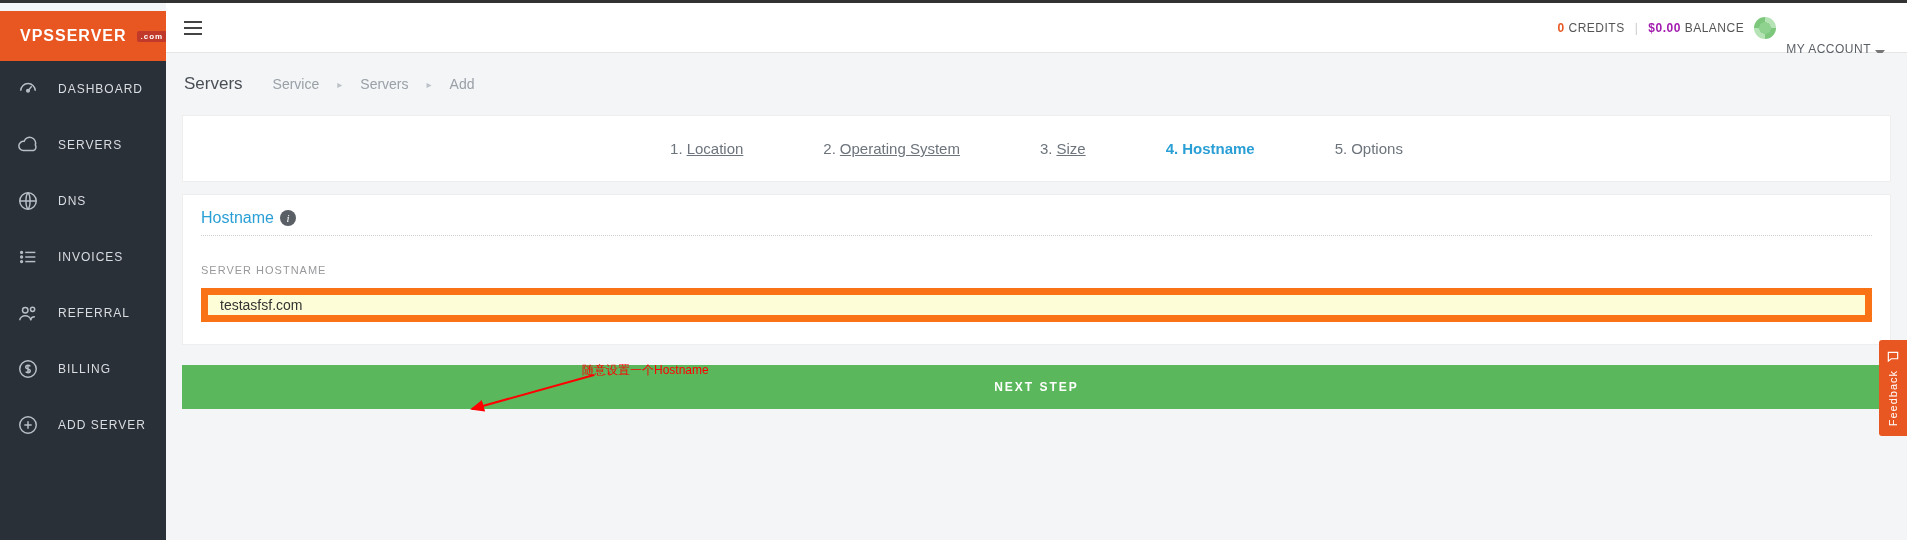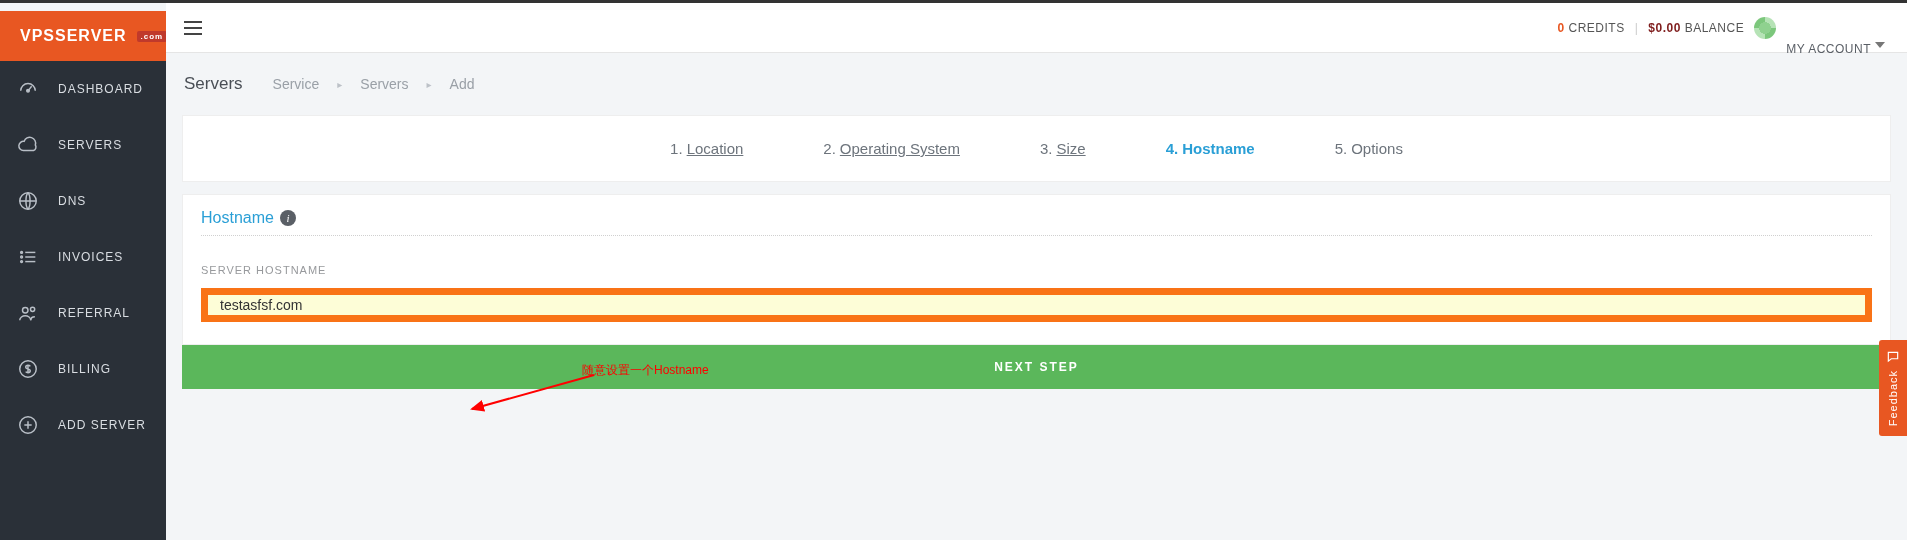--- a/index.html
+++ b/index.html
@@ -30,21 +30,21 @@
     background: #ffffff; border-bottom: 1px solid #e5e5e5;
     display: flex; align-items: center; justify-content: space-between;
     padding: 0 22px 0 18px;
     font-size: 12px; letter-spacing: 0.5px; color: #555;
   }
   .hamb { width: 18px; height: 14px; display: flex; flex-direction: column; justify-content: space-between; cursor: pointer; }
   .hamb span { height: 2px; background: #444; display: block; }
   .top-right { display: flex; align-items: center; gap: 10px; }
   .divider-v { color: #ccc; }
   .credits b { color: #e85722; }
-  .balance b { color: #7f1d1d; }
+  .balance b { color: #a21caf; }
   .avatar {
     width: 22px; height: 22px; border-radius: 50%;
     background:
       radial-gradient(circle at 50% 50%, #8fd18f 0 6px, transparent 6px),
       repeating-conic-gradient(#b6e3b6 0 25%, #7cc77c 0 50%);
   }
   .caret-down { width:0; height:0; border-left:5px solid transparent; border-right:5px solid transparent; border-top:6px solid #777; margin-left:4px; }
 
   
   .bcrow {
@@ -80,21 +80,21 @@
   .info-i { width:16px; height:16px; border-radius:50%; background:#5a5f66; color:#fff; display:inline-flex; align-items:center; justify-content:center; font-size:11px; font-family: Georgia, serif; font-style: italic; }
   .dotted-sep { border-top: 1px dotted #d0d0d0; margin: 8px 0 16px 0; }
   .field-label { font-size: 11px; letter-spacing: 1px; color: #97999c; margin-bottom: 12px; margin-top: 28px; }
   .hostname-input {
     width: 100%; height: 34px; border: 7px solid #f97316;
     background: #fdfdd7; padding: 0 12px; font-size: 14px; color: #333;
     outline: none;
   }
 
   .next-btn {
-    height: 44px; background: #5bb75b;
+    margin-top: 20px; height: 44px; background: #5bb75b;
     color: #fff; font-size: 12px; font-weight: 700; letter-spacing: 2px;
     display: flex; align-items: center; justify-content: center;
     cursor: pointer;
   }
 
   
   .anno-text {
     position: absolute; left: 416px; top: 247px;
     color: #ff0000; font-size: 12px; font-family: sans-serif;
   }
@@ -201,21 +201,21 @@
   <div class="hamb">
       <span></span>
       <span></span>
       <span></span>
     </div>
   <div class="top-right">
     <span class="credits"><b>0</b><span> CREDITS</span></span>
     <span class="divider-v">|</span>
     <span class="balance"><b>$0.00</b><span> BALANCE</span></span>
     <span class="avatar"></span>
-    <span style="display:inline-flex;align-items:flex-start;color:#5a5f66;margin-top:42px;">
+    <span style="display:inline-flex;align-items:flex-end;color:#5a5f66;margin-top:42px;">
       <span>MY ACCOUNT</span>
       <span class="caret-down"></span>
     </span>
   </div>
 </div>
 
 <div class="bcrow">
   <span class="page-title">Servers</span>
   <span class="crumb">Service</span>
   <span class="sep">▸</span>

